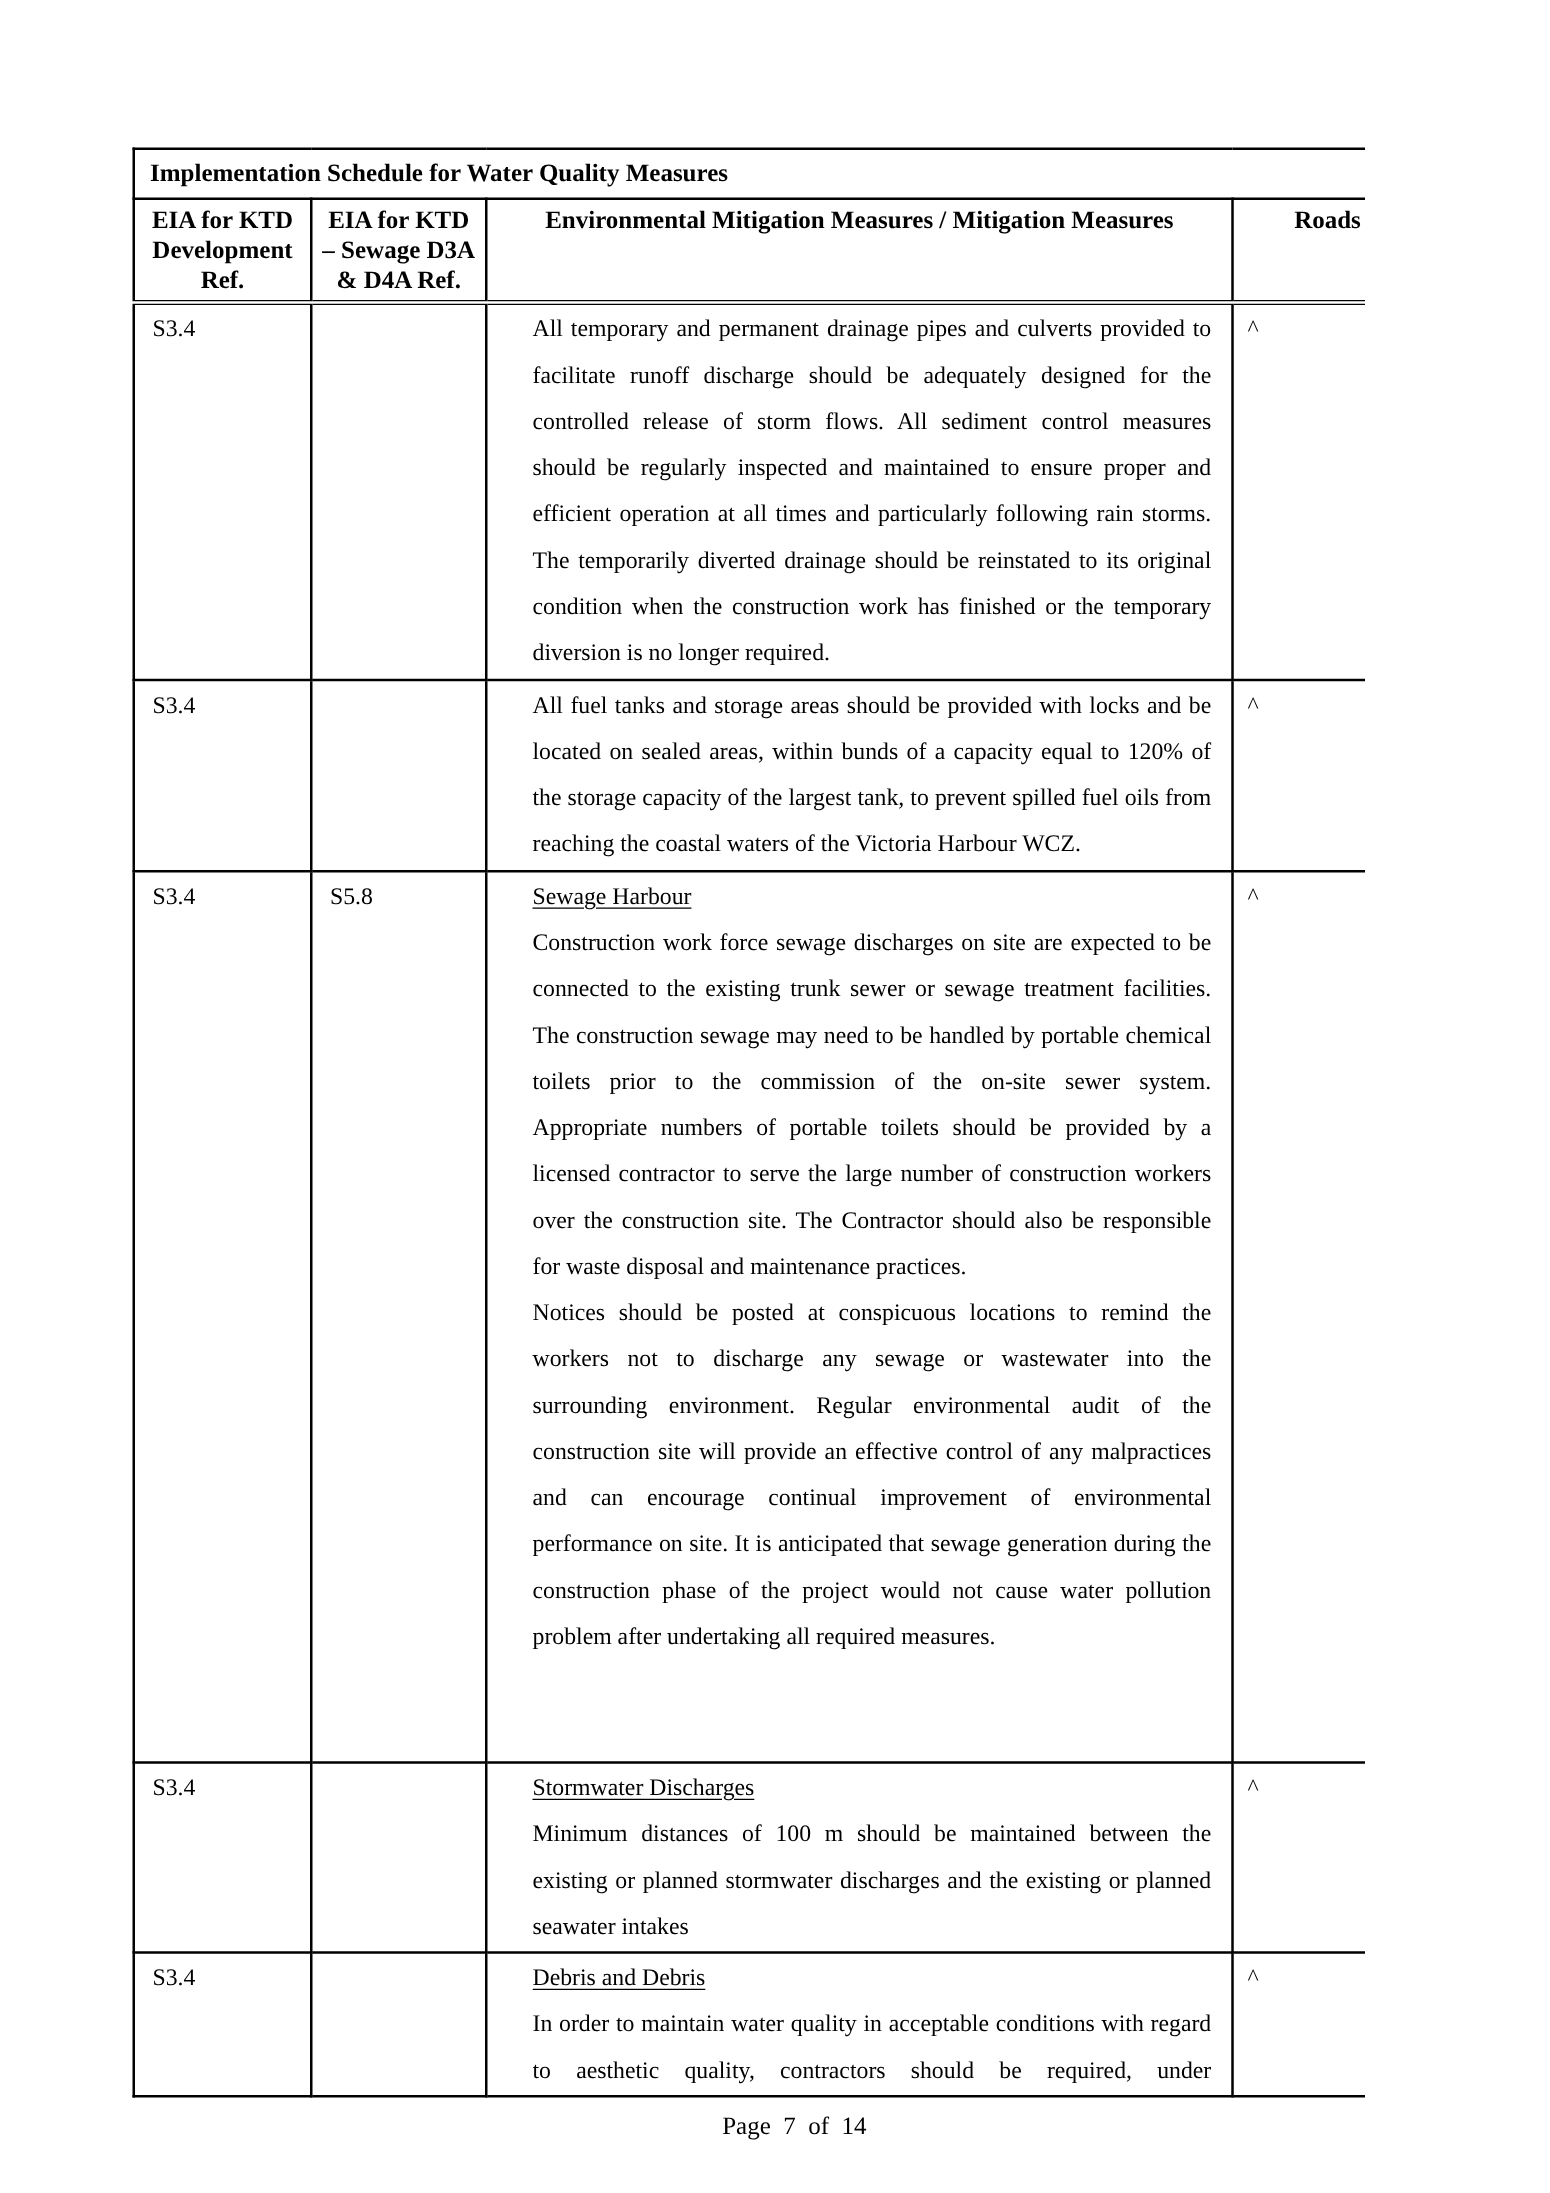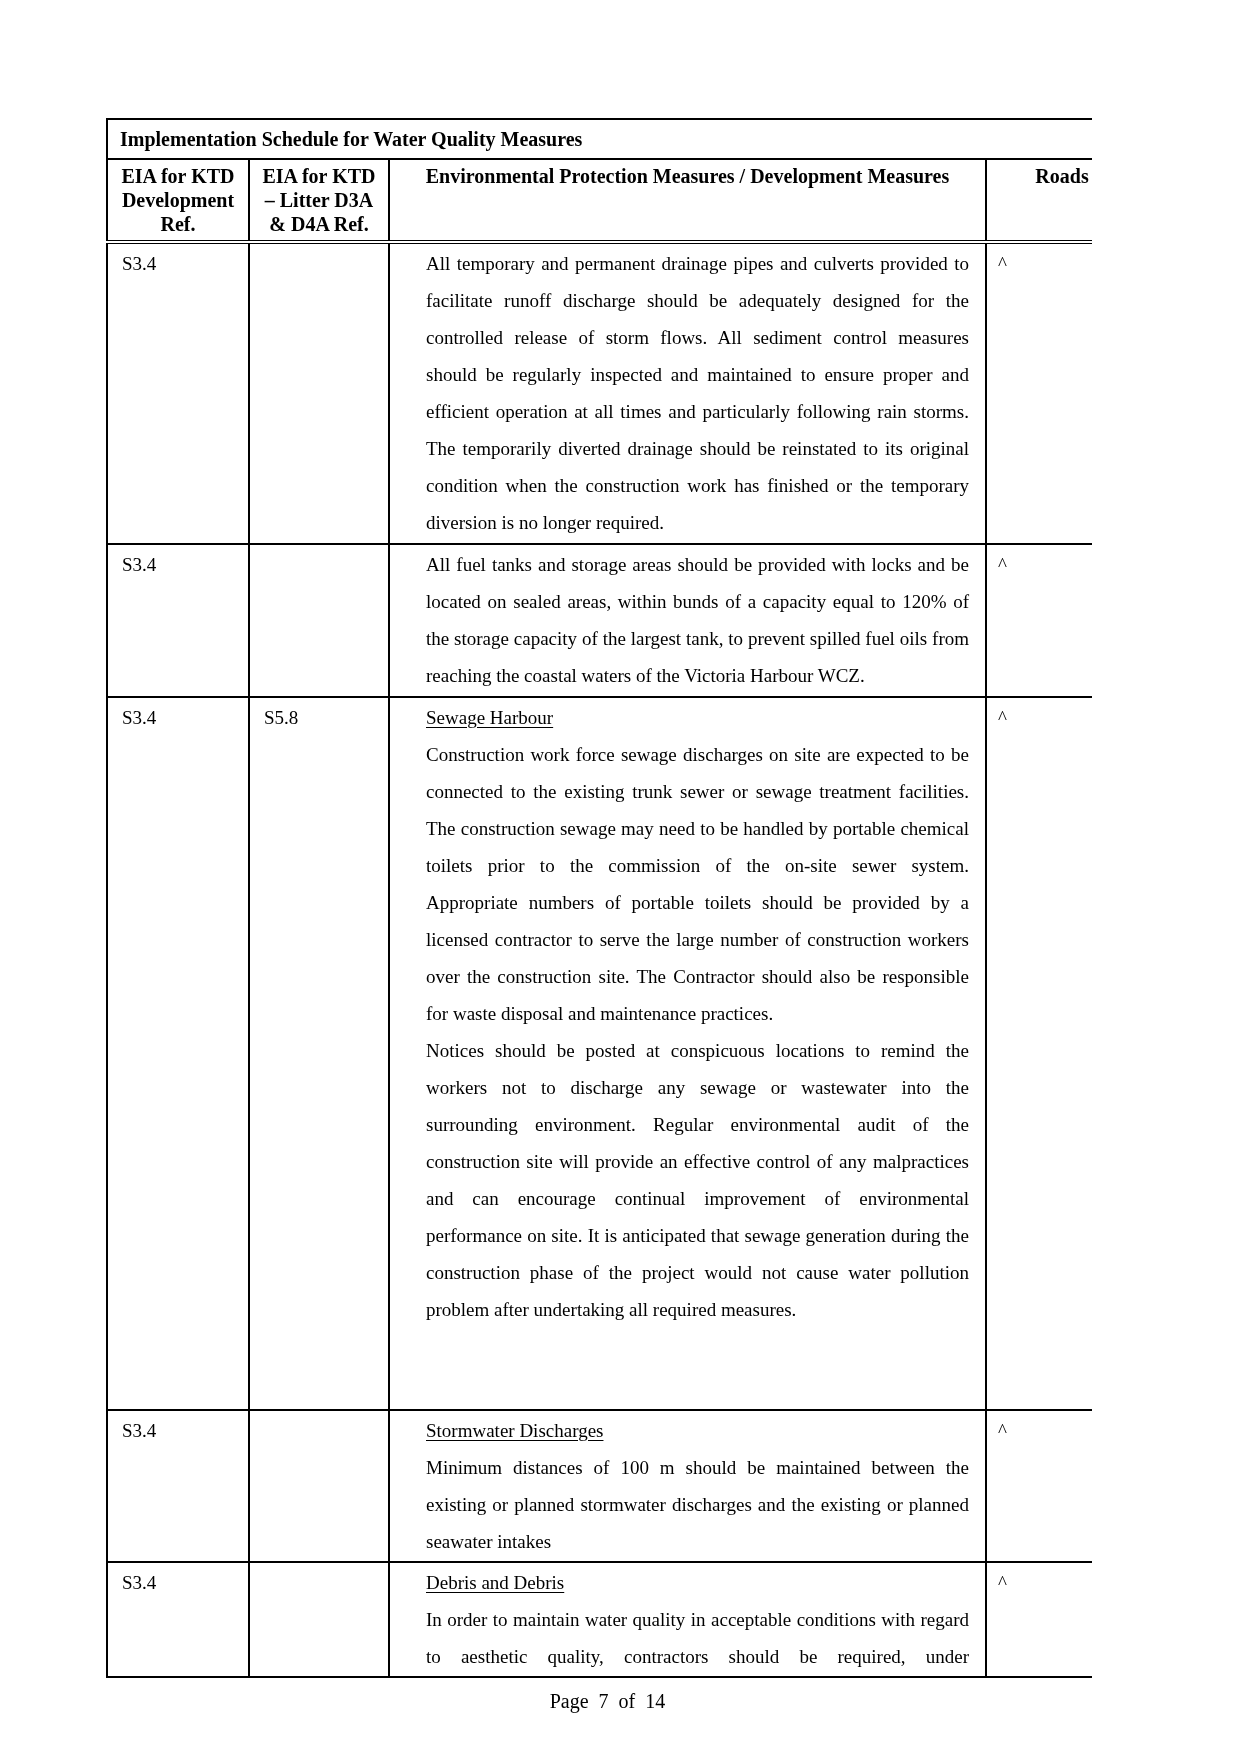--- a/index.html
+++ b/index.html
@@ -58,21 +58,21 @@
   .u { text-decoration: underline; text-underline-offset: 3px; }
   tr.r1 { height: 302px; }
   tr.r2 { height: 153px; }
   tr.r3 { height: 713px; }
   tr.r4 { height: 152px; }
   tr.r5 { height: 115px; }
   .clip { height: 111px; overflow: hidden; }
   .clip p.cut { text-align-last: justify; }
   .footer {
     position: absolute;
-    left: 92px;
+    left: 120px;
     top: 1690px;
     width: 1031px;
     text-align: center;
     font-size: 20px;
     word-spacing: 5px;
   }
 </style>
 </head>
 <body>
 
@@ -92,24 +92,24 @@
     </tr>
 
     <tr class="header-row">
       <th>
         <div>EIA for KTD</div>
         <div>Development</div>
         <div>Ref.</div>
       </th>
       <th>
         <div>EIA for KTD</div>
-        <div>– Litter D3A</div>
+        <div>– Sewage D3A</div>
         <div>&amp; D4A Ref.</div>
       </th>
-      <th>Environmental Protection Measures / Development Measures</th>
+      <th>Environmental Mitigation Measures / Mitigation Measures</th>
       <th class="head-status">Roads</th>
     </tr>
 
     <tr class="body-row r1">
       <td class="ref-cell">S3.4</td>
       <td class="ref-cell"></td>
       <td class="measure-cell">
         <p>All temporary and permanent drainage pipes and culverts provided to facilitate runoff discharge should be adequately designed for the controlled release of storm flows. All sediment control measures should be regularly inspected and maintained to ensure proper and efficient operation at all times and particularly following rain storms. The temporarily diverted drainage should be reinstated to its original condition when the construction work has finished or the temporary diversion is no longer required.</p>
       </td>
       <td class="status-cell">^</td>

